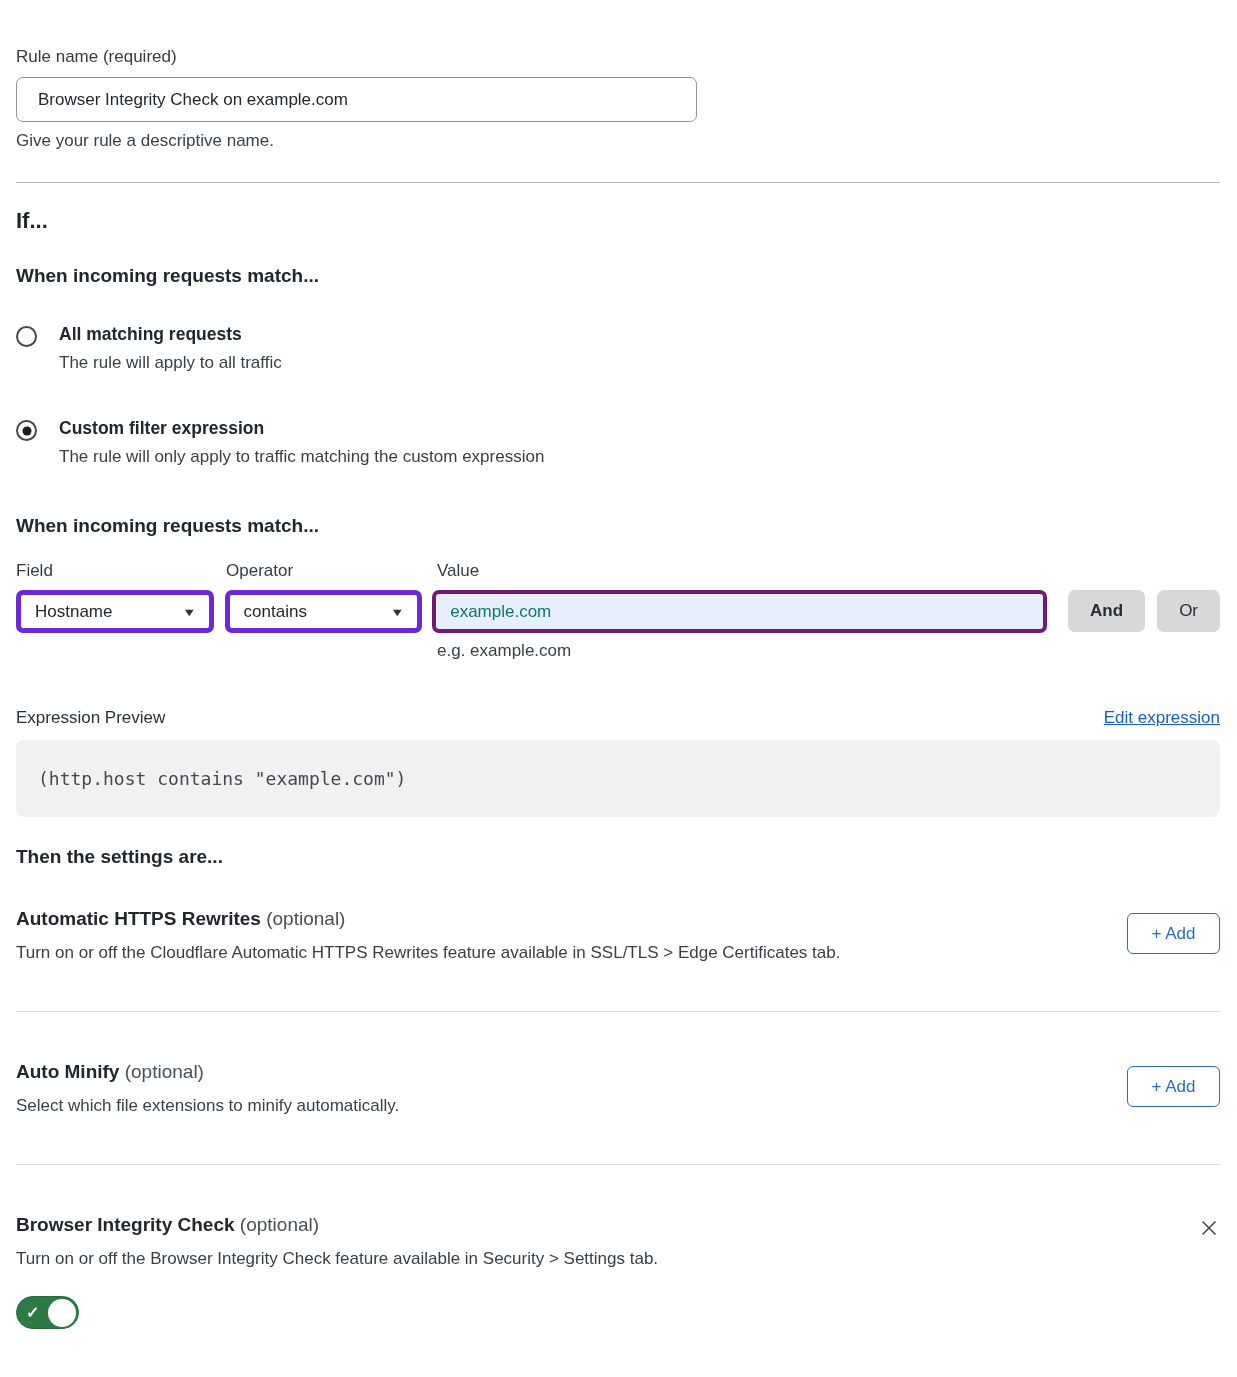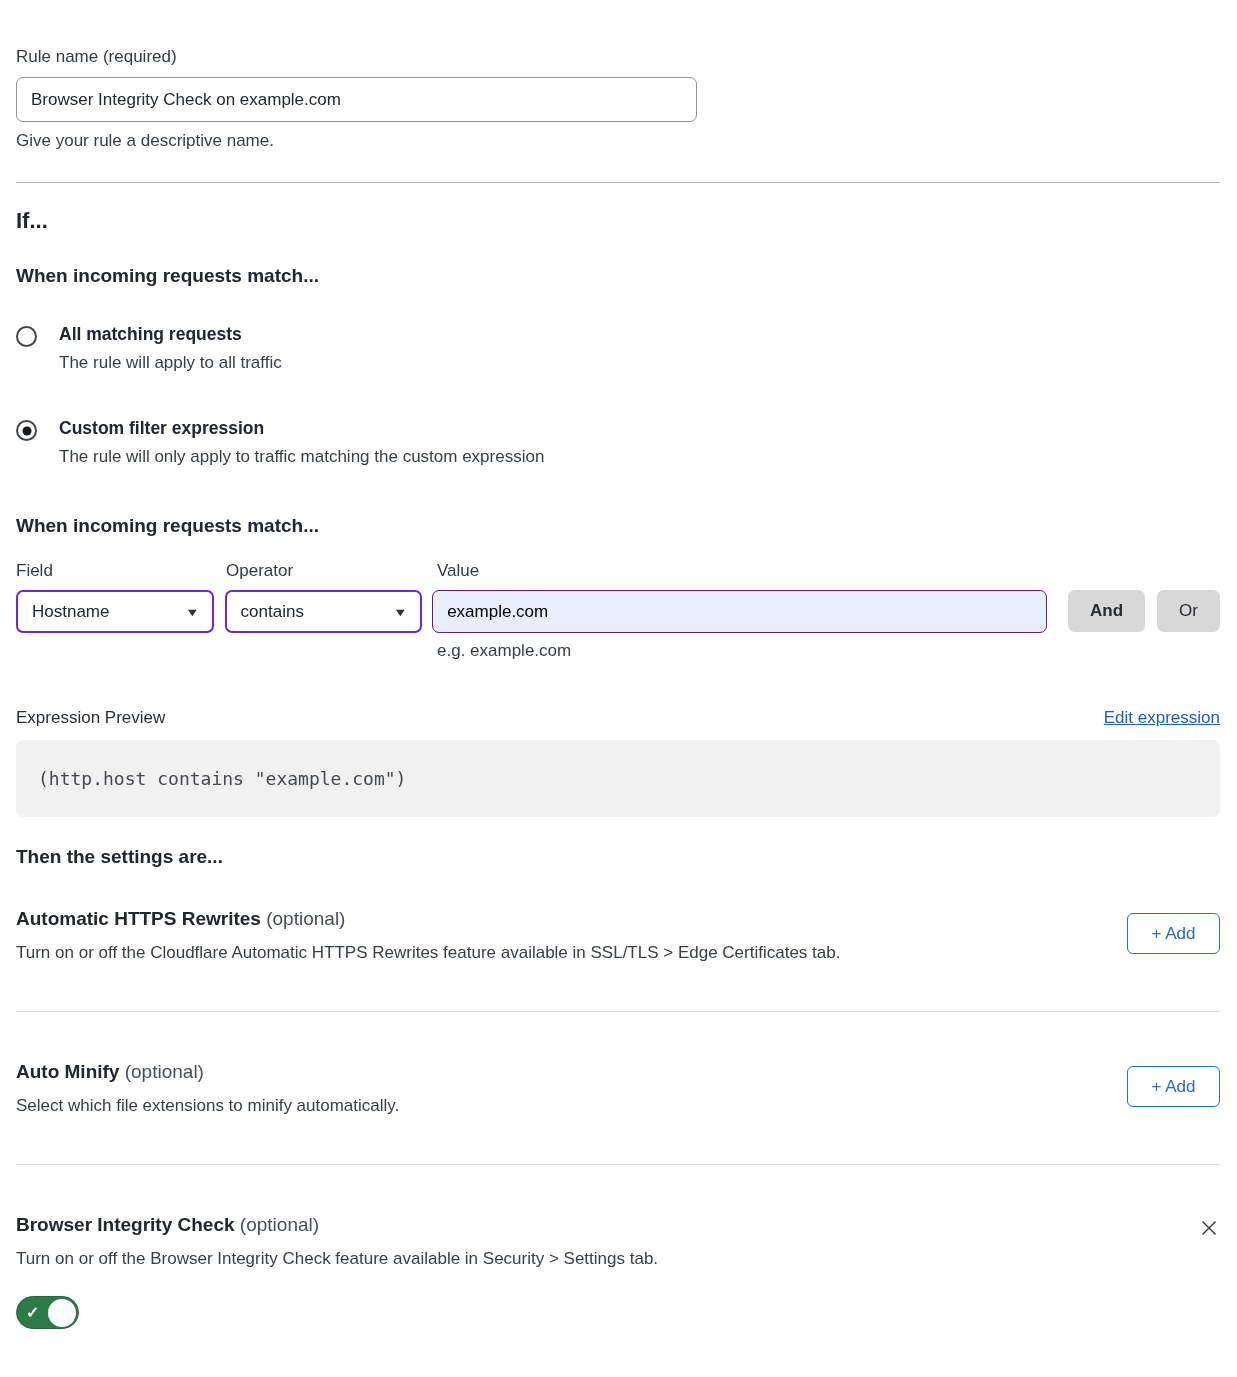--- a/index.html
+++ b/index.html
@@ -24,21 +24,21 @@
     color: #363b42;
     margin-top: 33px;
   }
   .rule-name-input {
     display: block;
     margin-top: 10px;
     width: 681px;
     height: 45px;
     border: 1px solid #8f9398;
     border-radius: 7px;
-    padding: 0 14px;
+    padding: 0 21px;
     font-size: 17px;
     font-family: "Liberation Sans", sans-serif;
     color: #24282e;
     background: #ffffff;
     outline: none;
   }
   .helper-text {
     font-size: 17px;
     color: #3a3f46;
     margin-top: 9px;
@@ -89,48 +89,48 @@
 
   .builder { margin-top: 48px; }
   .builder-labels { display: flex; margin-top: 24px; font-size: 17px; color: #363b42; }
   .lbl-field { width: 210px; }
   .lbl-operator { width: 211px; }
   .lbl-value { flex: 1; }
 
   .builder-row { display: flex; margin-top: 9px; align-items: flex-start; }
   .select-box {
     width: 199px; height: 43px;
-    border: 2px solid #6d28d9;
+    border: 5px solid #6d28d9;
     border-radius: 7px;
     background: #fff;
     display: flex;
     align-items: center;
     justify-content: space-between;
     padding: 0 14px;
     font-size: 17px;
     color: #24282e;
     cursor: pointer;
   }
   .select-box .caret {
     font-size: 11px;
     color: #2f3338;
     transform: scaleX(1.35);
     margin-left: 8px;
   }
   .select-field { margin-right: 11px; }
   .select-operator { margin-right: 10px; }
   .value-input {
     width: 620px; height: 43px;
-    border: 1px solid #701a75;
+    border: 4px solid #701a75;
     border-radius: 7px;
     background: #e7effd;
     padding: 0 14px;
     font-size: 17px;
     font-family: "Liberation Sans", sans-serif;
-    color: #000000;
+    color: #0f766e;
     outline: none;
   }
   .conj-btn {
     height: 42px;
     border: none;
     border-radius: 7px;
     background: #d8d8d8;
     color: #282c32;
     font-size: 17px;
     font-family: "Liberation Sans", sans-serif;

